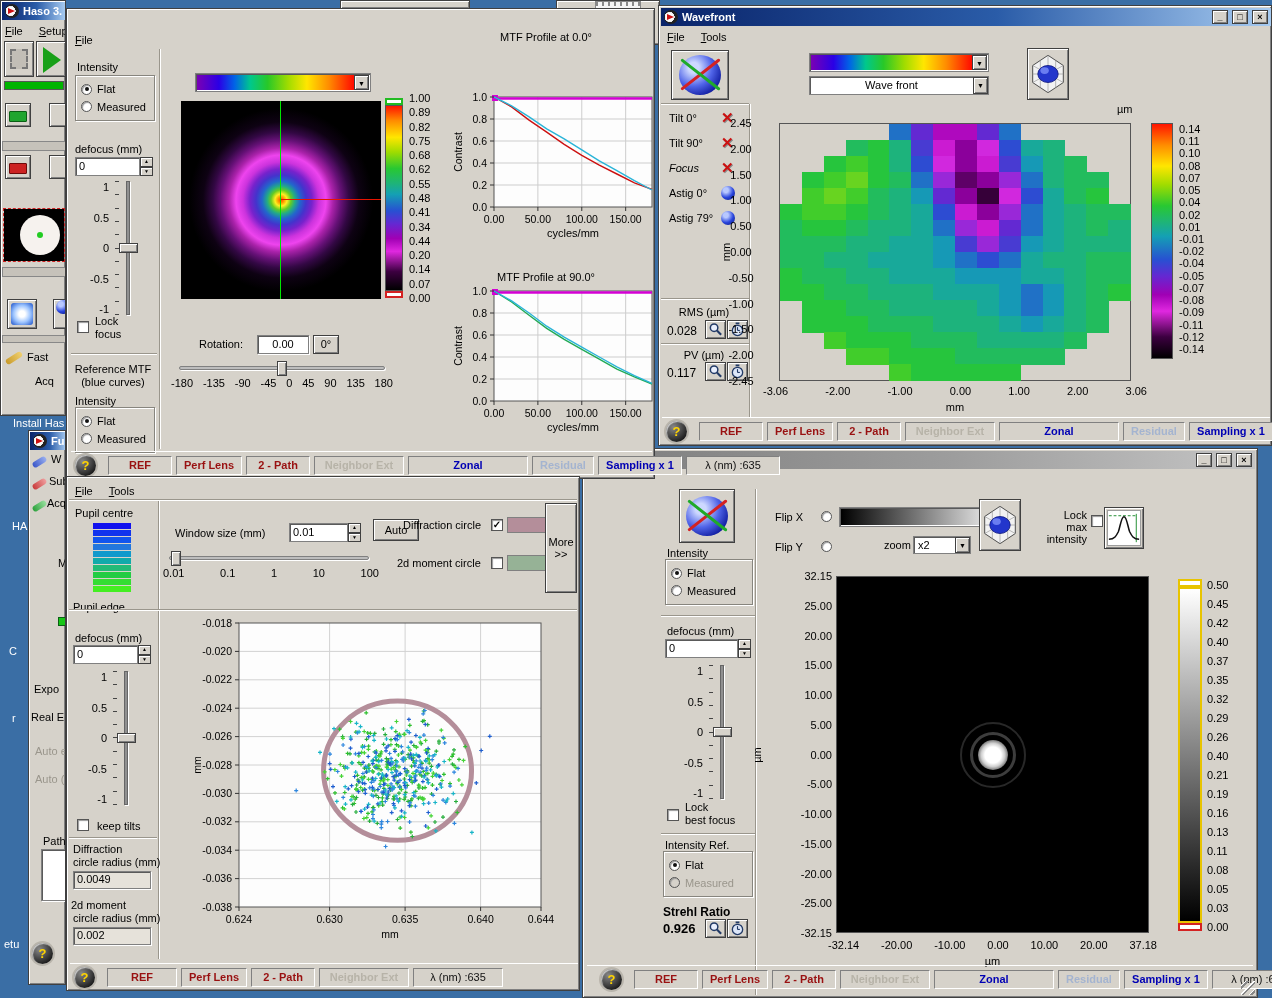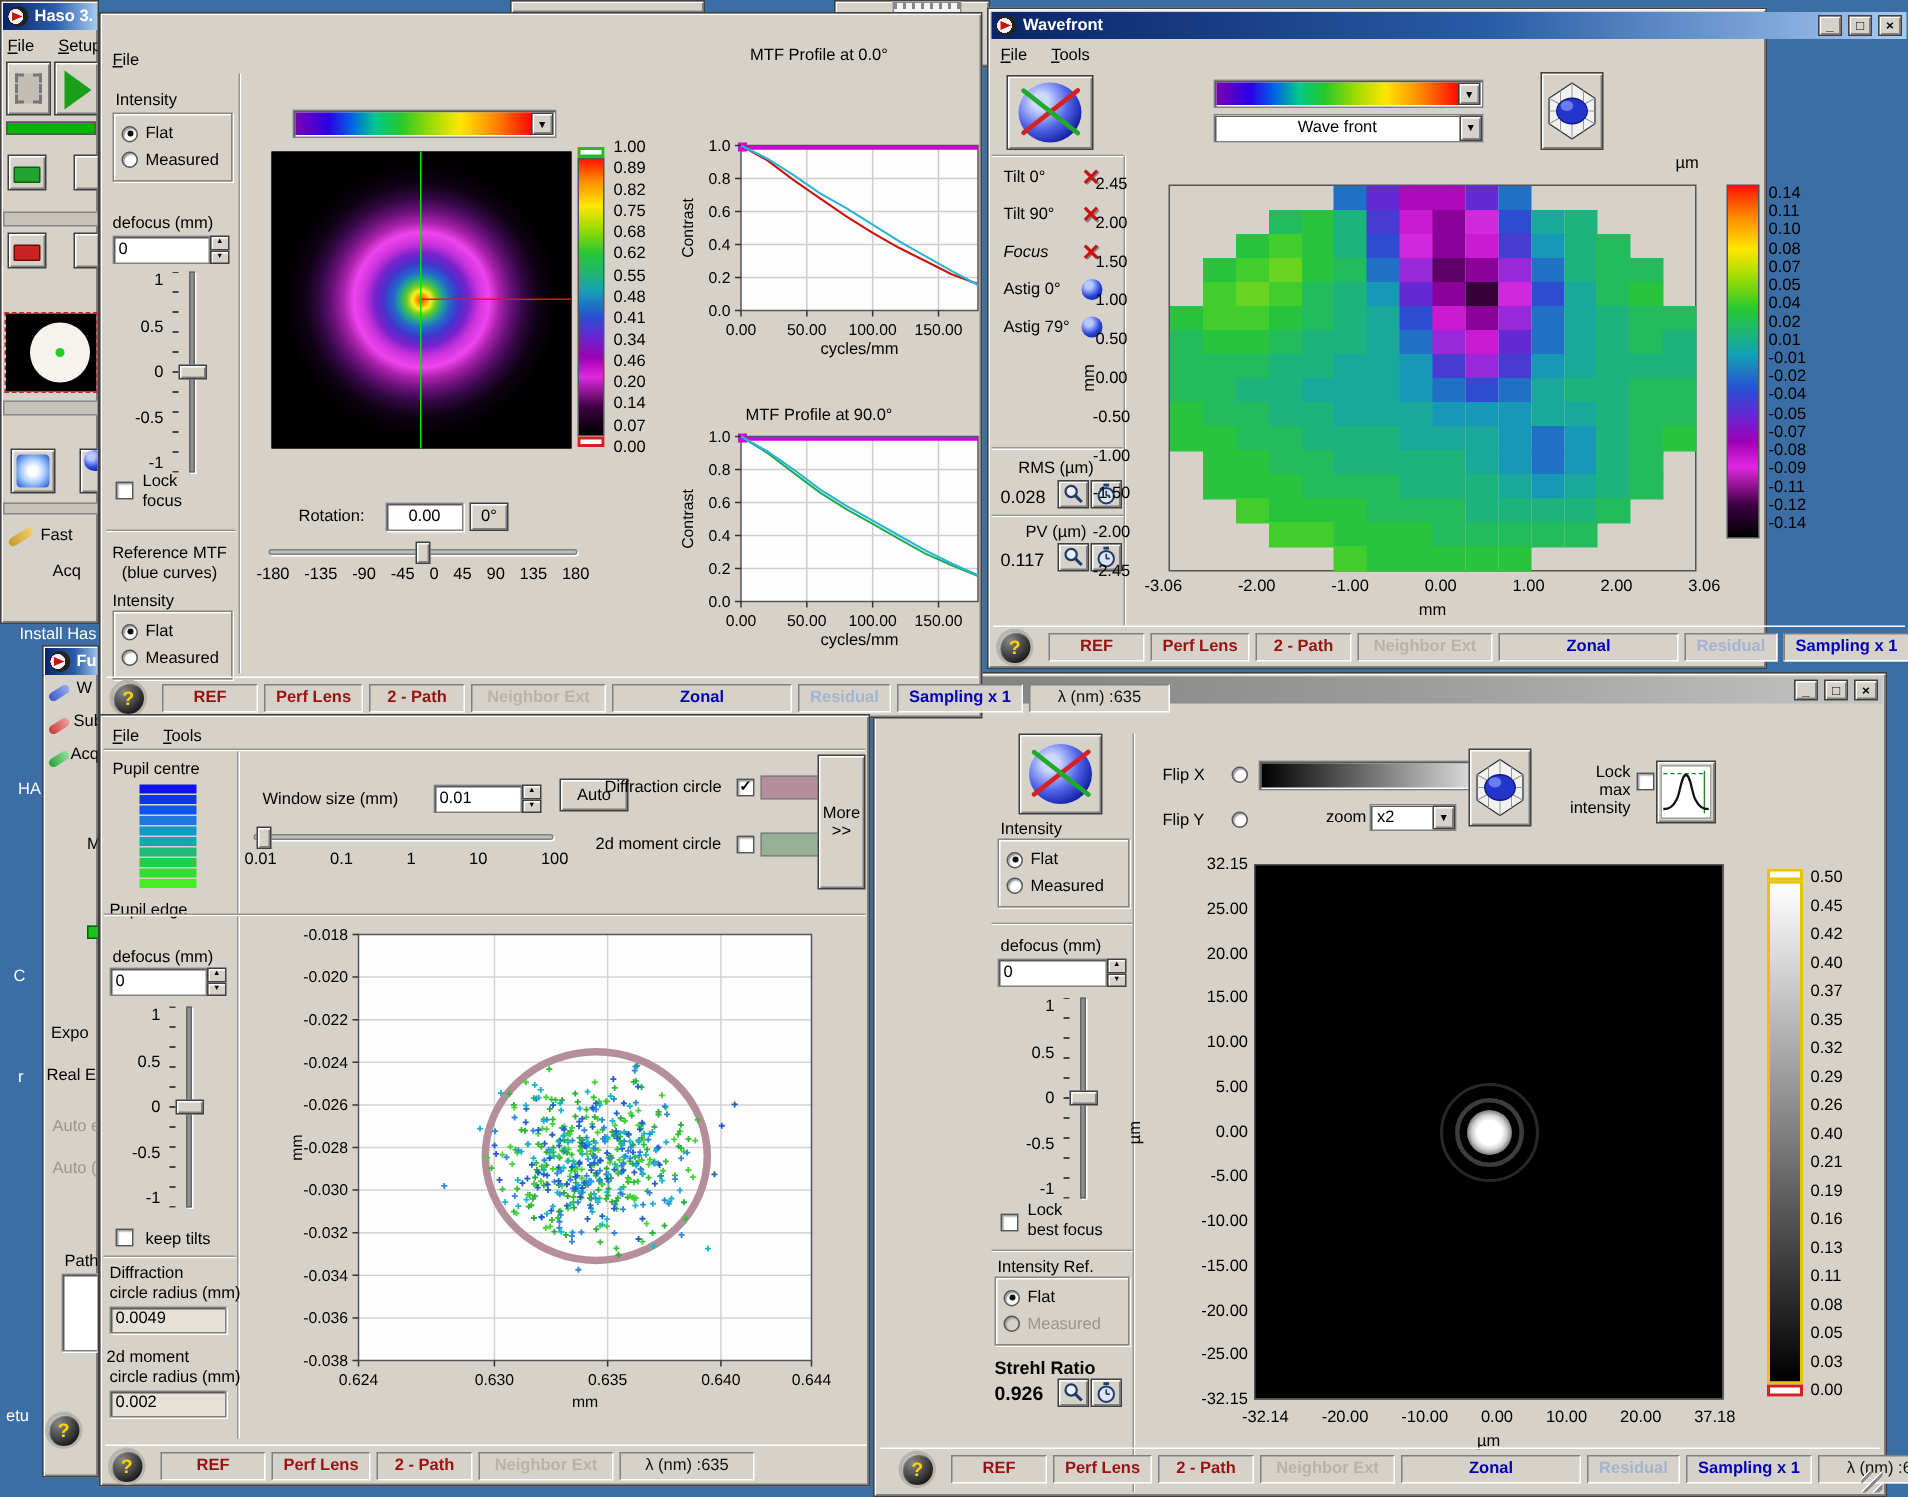--- a/index.html
+++ b/index.html
@@ -423,21 +423,21 @@
         <span>1.00</span>
         <span>0.89</span>
         <span>0.82</span>
         <span>0.75</span>
         <span>0.68</span>
         <span>0.62</span>
         <span>0.55</span>
         <span>0.48</span>
         <span>0.41</span>
         <span>0.34</span>
-        <span>0.46</span>
+        <span>0.44</span>
         <span>0.20</span>
         <span>0.14</span>
         <span>0.07</span>
         <span>0.00</span>
       </div>
 
     <span class="lbl" style="left:132px;top:329px">Rotation:</span>
     <div class="inset" style="left:190px;top:326px;width:52px;height:19px;text-align:center;line-height:17px">0.00</div>
     <div class="btn" style="left:246px;top:326px;width:26px;height:19px;line-height:17px">0°</div>
     <div class="hslider" style="left:112px;top:352px;width:206px;height:15px">
@@ -699,21 +699,21 @@
       <div style="display:flex;gap:4px">
           <span class="stcell st-measure" style="width: 70px;">REF</span>
           <span class="stcell st-measure" style="width: 66px;">Perf Lens</span>
           <span class="stcell st-measure" style="width: 64px;">2 - Path</span>
           <span class="stcell st-disabled" style="width: 90px;">Neighbor Ext</span>
           <span class="stcell st-lambda" style="width: 90px;">λ (nm) :635</span>
         </div>
     </div>
   </div>
 
-  <div class="win" style="left:658px;top:5px;width:520px;height:441px">
+  <div class="win" style="left:658px;top:5px;width:614px;height:441px">
     <div class="tb active" style="left:2px;top:2px;width:610px">
       <span class="appicon"></span>
       <span>Wavefront</span>
       <span style="flex:1"></span>
       <span class="tbtn">_</span>
       <span class="tbtn">□</span>
       <span class="tbtn">×</span>
     </div>
     <div class="menu" style="left:8px;top:22px">
       <span>File</span>

